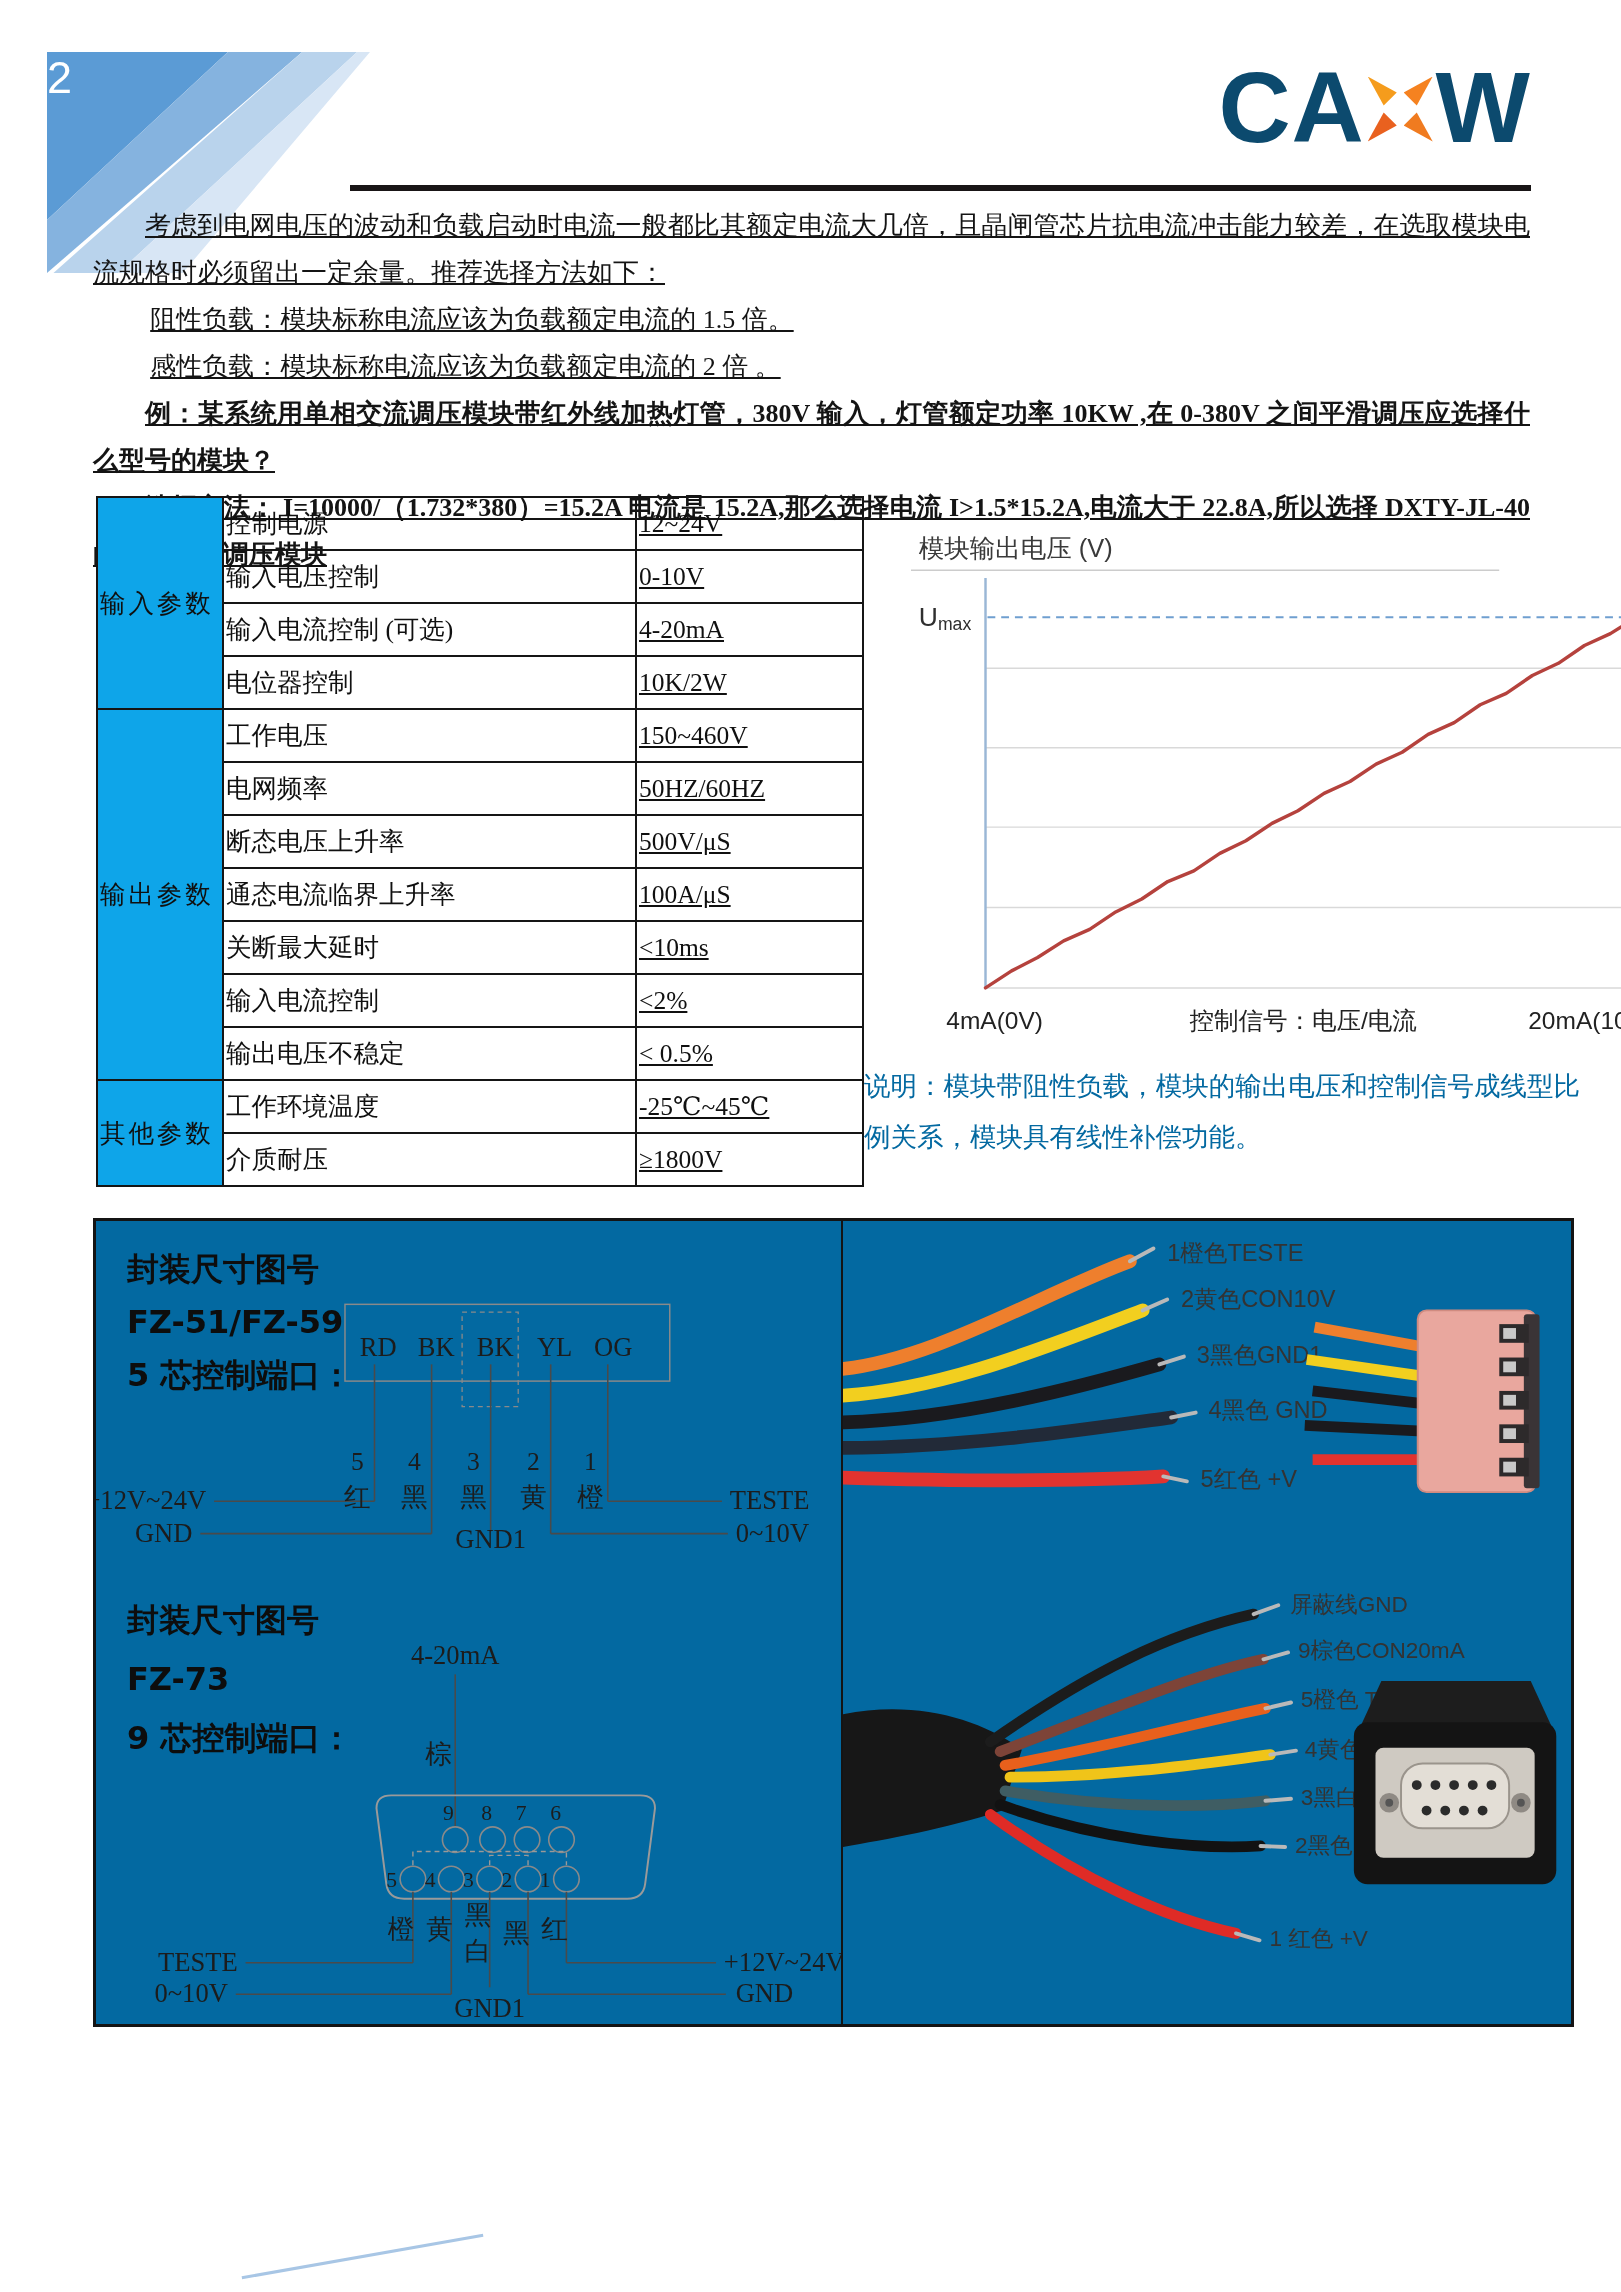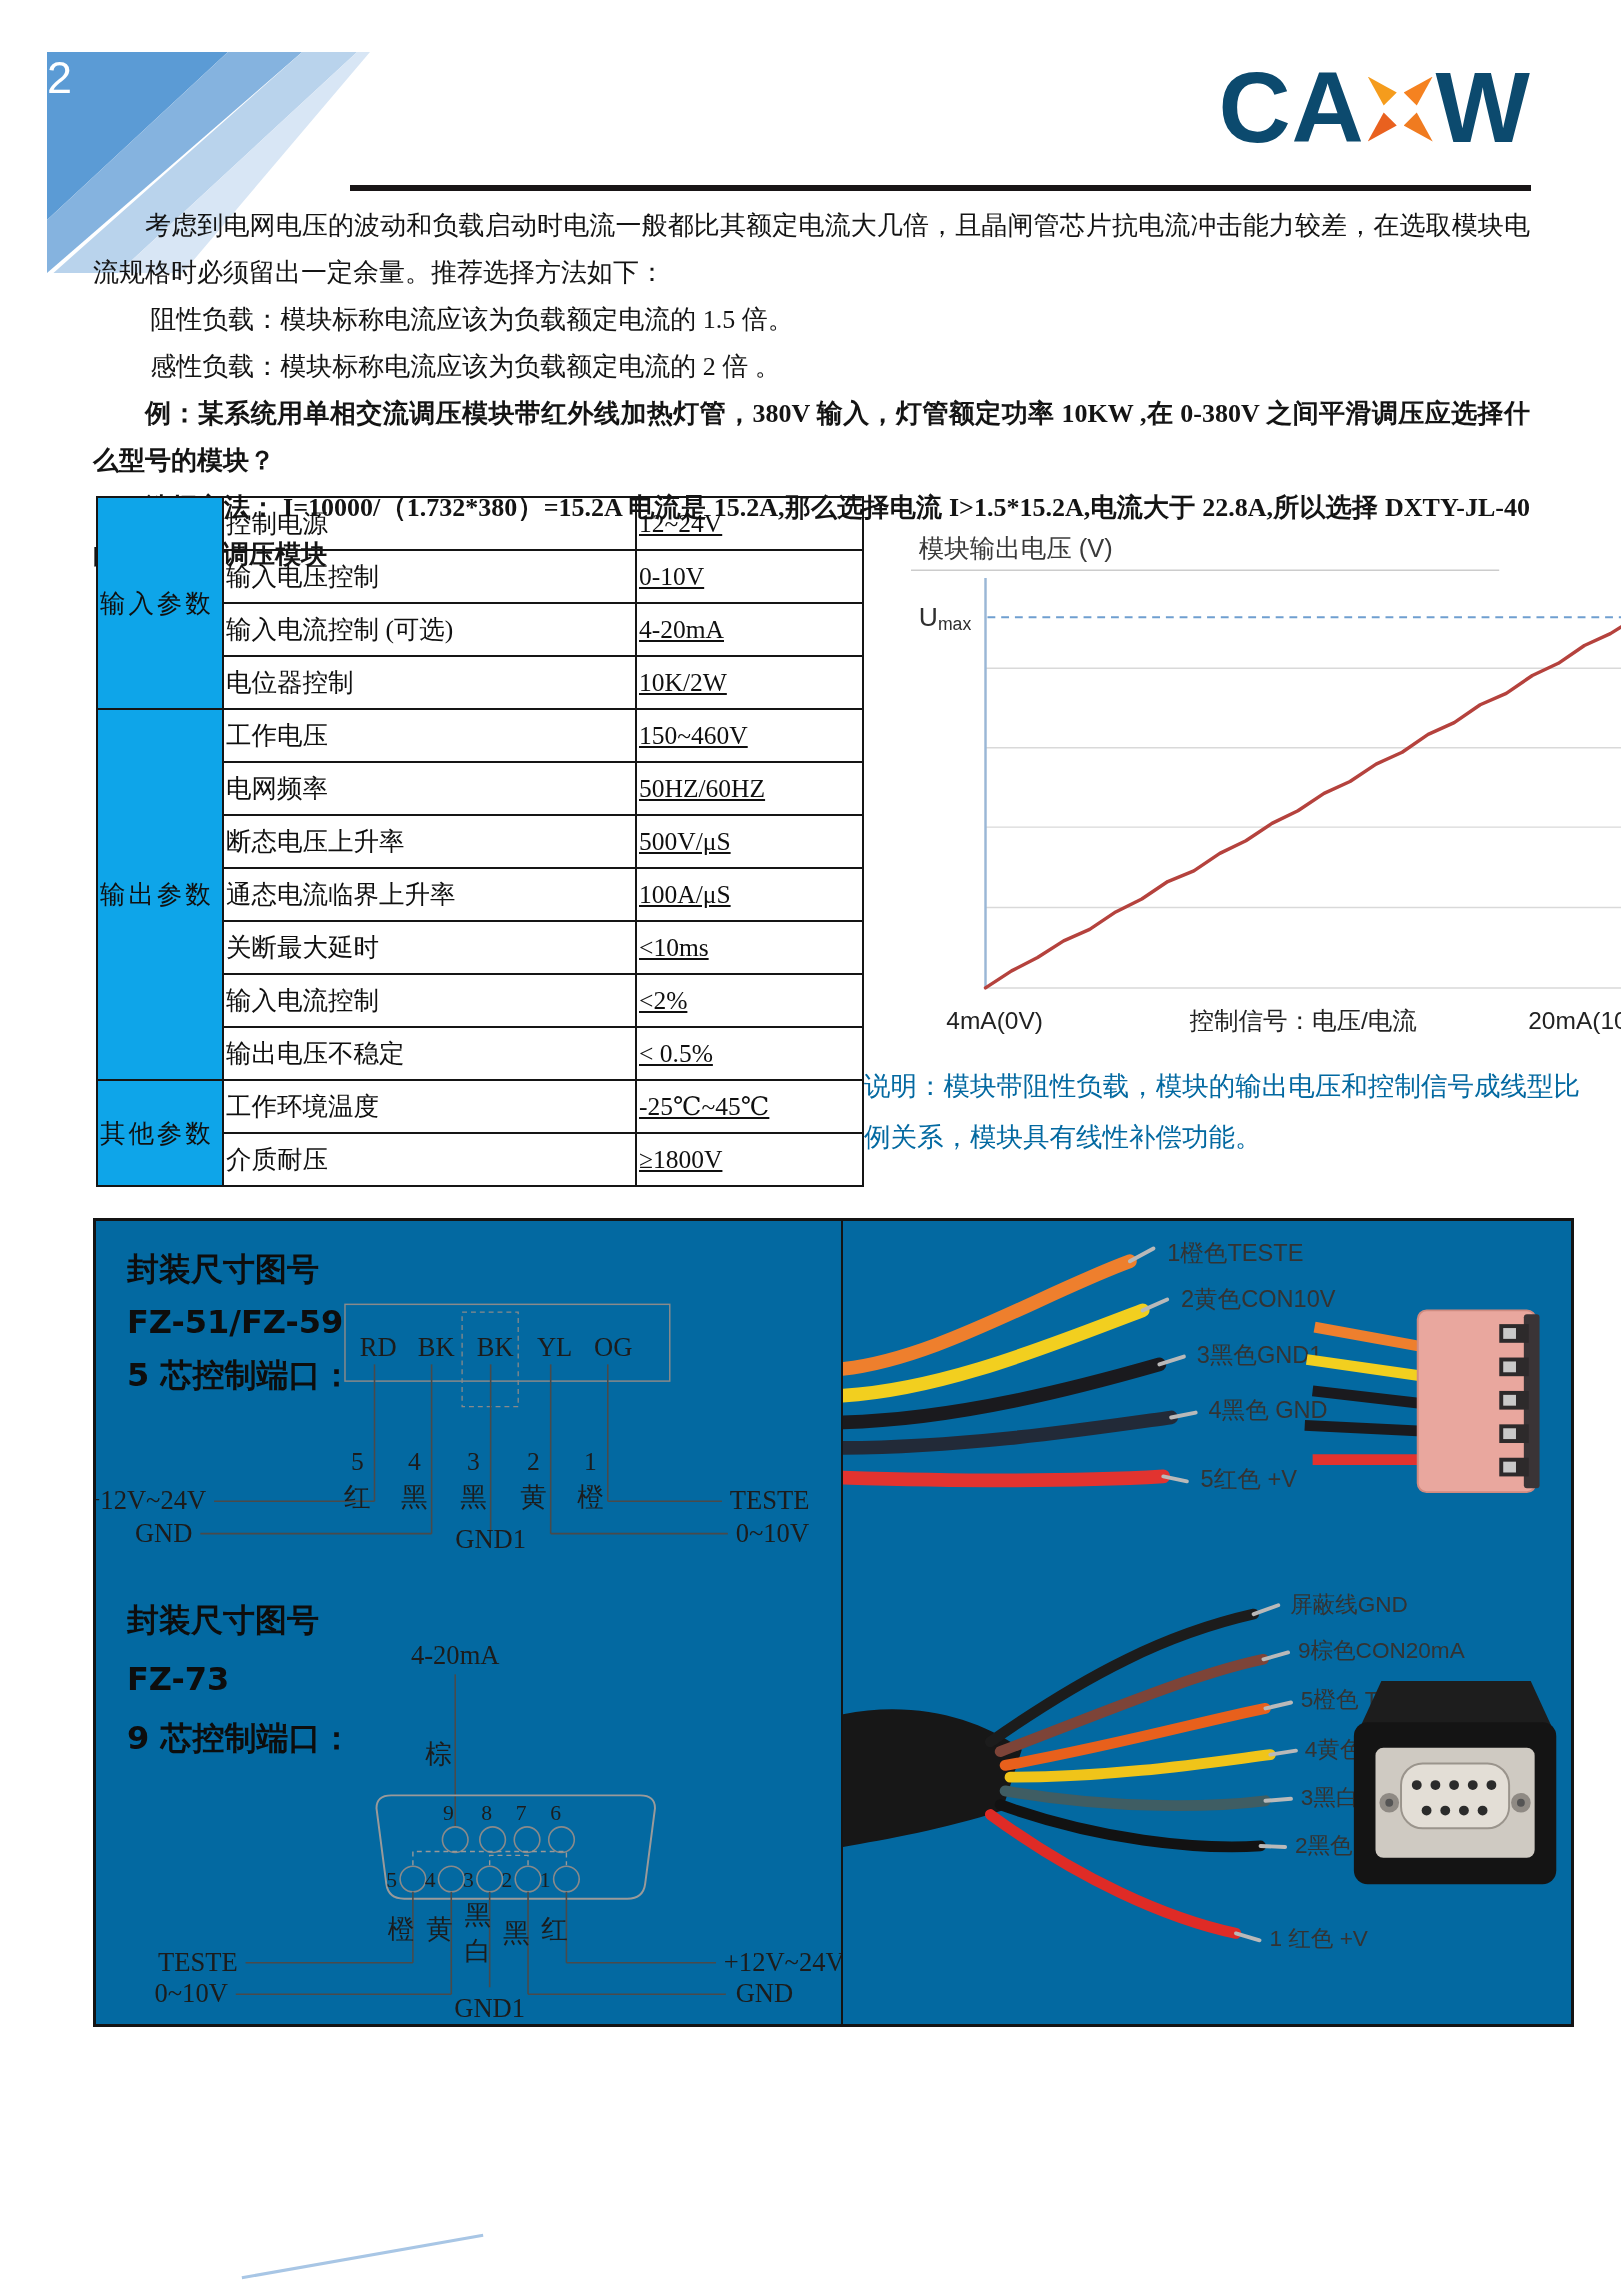--- a/index.html
+++ b/index.html
@@ -21,21 +21,21 @@
   .logo-x{width:65px;height:65px;display:grid;grid-template-columns:1fr 1fr;grid-template-rows:1fr 1fr;
           gap:6.9px;margin:0 2.9px;transform:translateY(2px);}
   .logo-x i{display:block;}
   .logo-x .xa{background:#f59c1c;clip-path:polygon(0 0,100% 55%,55% 100%);}
   .logo-x .xb{background:#f58220;clip-path:polygon(100% 0,45% 100%,0 55%);}
   .logo-x .xc{background:#e9611f;clip-path:polygon(0 100%,55% 0,100% 45%);}
   .logo-x .xd{background:#f07b20;clip-path:polygon(100% 100%,0 45%,45% 0);}
   .rule{position:absolute;left:350px;top:185px;width:1181px;height:5.9px;background:#191516;}
   
   .text-block{position:absolute;left:93px;top:202px;width:1437px;font-size:26px;line-height:47px;color:#141414;}
-  .text-block p{margin:0;text-align:justify;}
+  .text-block p{margin:0;text-align:justify;text-decoration:underline;}
   .ind2{text-indent:2em;}
   .ind22{text-indent:2.2em;}
   .bold{font-weight:bold;}
   
   .param-table{position:absolute;left:96px;top:496px;width:757px;border-collapse:collapse;
                font-size:25.5px;color:#101010;table-layout:fixed;}
   .param-table td{border:2.9px solid #151515;height:43px;padding:4px 2px;overflow:hidden;}
   .param-table td.g{background:#0ea5e9;width:120px;letter-spacing:2.9px;}
   .param-table td.n{width:407px;}
   .param-table td.v{width:221px;font-family:"Liberation Serif","DejaVu Serif",serif;text-decoration:underline;}

